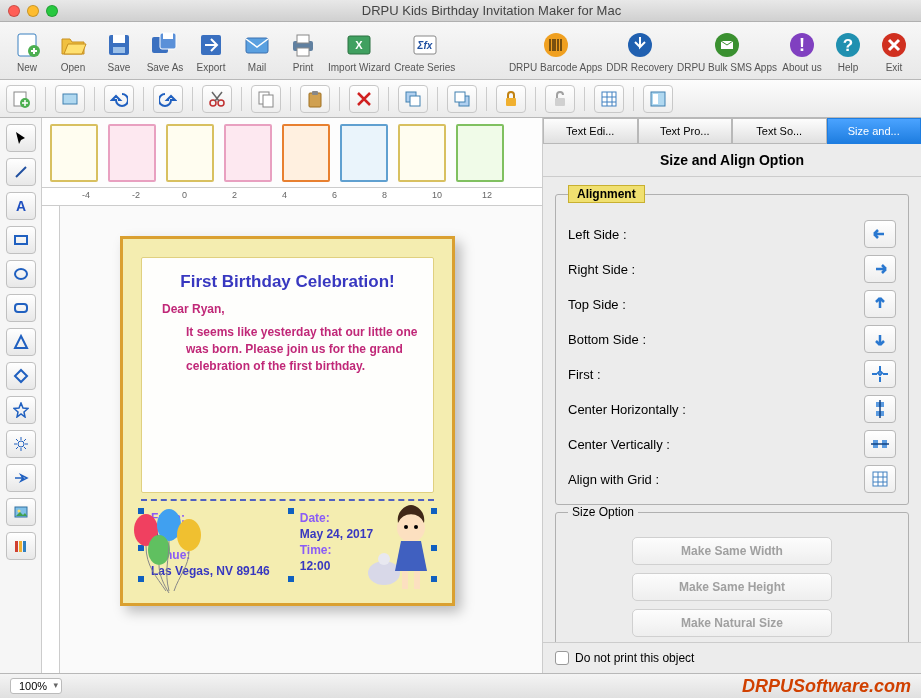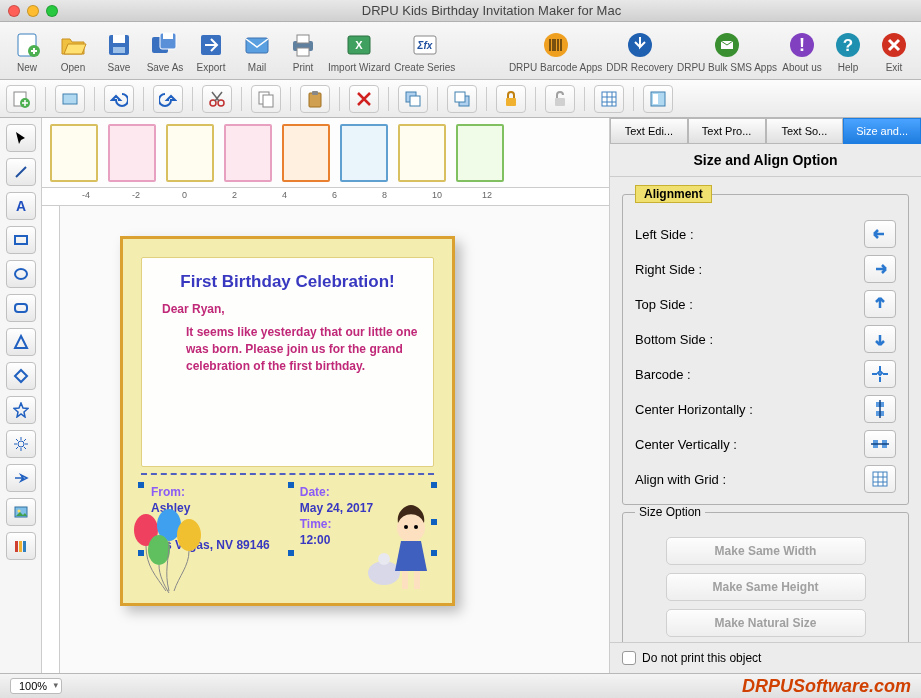--- a/index.html
+++ b/index.html
@@ -38,35 +38,35 @@
 .thumb.pink{border-color:#e8a0c0;background:#fde8f0}
 .thumb.orange{border-color:#e88030;background:#fff0e0}
 .thumb.blue{border-color:#60a0d0;background:#eaf4fb}
 .thumb.green{border-color:#80c060;background:#f0fbe8}
 .ruler-h { height: 18px; background: #fff; border-bottom: 1px solid #ccc; position: relative; font-size: 9px; color: #666; }
 .ruler-h span { position: absolute; top: 2px; }
 .canvas-wrap { flex: 1; display: flex; overflow: auto; background: #fafafa; }
 .ruler-v { width: 18px; background:#fff; border-right:1px solid #ccc; }
 .canvas-area { flex:1; position:relative; padding: 30px 60px; }
 .card { width: 335px; height: 370px; background: #f4edb0; border: 3px solid #daa030; box-shadow: 6px 6px 12px rgba(0,0,0,.25); padding: 18px; position: relative; }
-.card-inner { background: #fefefc; border: 1px solid #e0d080; height: 210px; padding: 14px 14px; border-radius: 2px; position: relative; }
+.card-inner { background: #fefefc; border: 1px solid #e0d080; height: 236px; padding: 14px 14px; border-radius: 2px; position: relative; }
 .card-title { color: #3838c0; font-weight: bold; font-size: 17px; text-align: center; margin-bottom: 10px; }
 .card-greet { color: #c02878; font-size: 12px; margin: 6px 0 8px 6px; font-weight: bold; }
 .card-body { color: #c02878; font-size: 12px; margin-left: 30px; line-height: 1.4; font-weight: bold; }
 .dash { border-top: 2px dashed #5060c0; margin: 6px 0 10px; }
 .info-row { display: flex; gap: 30px; padding: 0 10px; position: relative; }
 .info-col { font-size: 12px; line-height: 1.3; }
 .info-col .k{color:#8b5cf6;font-weight:bold}
 .info-col .v{color:#3838c0;font-weight:bold}
 .sel-handle { width:6px;height:6px;background:#1060c0;position:absolute; }
 .balloons { position:absolute; left:8px; bottom:8px; width:80px; height:90px; }
 .girl { position:absolute; right:16px; bottom:10px; width:70px; height:90px; }
 
 
-.right-panel { width: 311px; background: #ececec; display: flex; flex-direction: column; }
+.right-panel { width: 378px; background: #ececec; display: flex; flex-direction: column; }
 .rp-tabs { display:flex; height:26px; }
 .rp-tabs .tab { flex:1; font-size:11px; display:flex; align-items:center; justify-content:center; background: linear-gradient(#fdfdfd,#e0e0e0); border: 1px solid #b8b8b8; border-bottom: 1px solid #b8b8b8; cursor:pointer; }
 .rp-tabs .tab.active { background: linear-gradient(#4aa3ff,#1e7de0); color:#fff; border-color:#1e7de0; }
 .rp-head { font-weight:bold; text-align:center; padding: 8px 0; font-size:14px; background:#ececec; border-bottom:1px solid #ccc; }
 .rp-body { padding: 8px 12px; overflow:auto; flex:1; }
 fieldset.grp { border:1px solid #b0b0b0; border-radius:3px; padding: 10px 12px 4px; background:#ececec; }
 fieldset.grp legend { background:#f0e070; padding:1px 8px; font-size:12px; font-weight:bold; border:1px solid #c8b030; }
 .align-row { display:flex; align-items:center; justify-content:space-between; margin:7px 0; font-size:13px; }
 .align-btn { width:32px; height:28px; border:1px solid #b8b8b8; border-radius:4px; background:linear-gradient(#fff,#eee); display:flex; align-items:center; justify-content:center; cursor:pointer; }
 .size-btn { display:block; width: 200px; margin: 8px auto; padding: 6px; font-size:12px; color:#a0a0a0; background:linear-gradient(#fdfdfd,#eee); border:1px solid #d0d0d0; border-radius:5px; text-align:center; cursor:not-allowed;font-weight:bold; }
@@ -535,21 +535,21 @@
           </div>
         <div class="align-row">
             <span>Bottom Side :</span>
             <div class="align-btn">
               <svg width="16" height="20">
                 <path d="M8 6v10m0 0l-4-4m4 4l4-4" stroke="#2a78d0" stroke-width="2.5" fill="none"></path>
               </svg>
             </div>
           </div>
         <div class="align-row">
-            <span>Barcode :</span>
+            <span>First :</span>
             <div class="align-btn">
               <svg width="20" height="20">
                 <path d="M10 2v5m0 6v5M2 10h5m6 0h5M10 7l-2 2 2 2 2-2z" stroke="#2a78d0" stroke-width="2" fill="none"></path>
               </svg>
             </div>
           </div>
         <div class="align-row">
             <span>Center Horizontally :</span>
             <div class="align-btn">
               <svg width="20" height="20">

